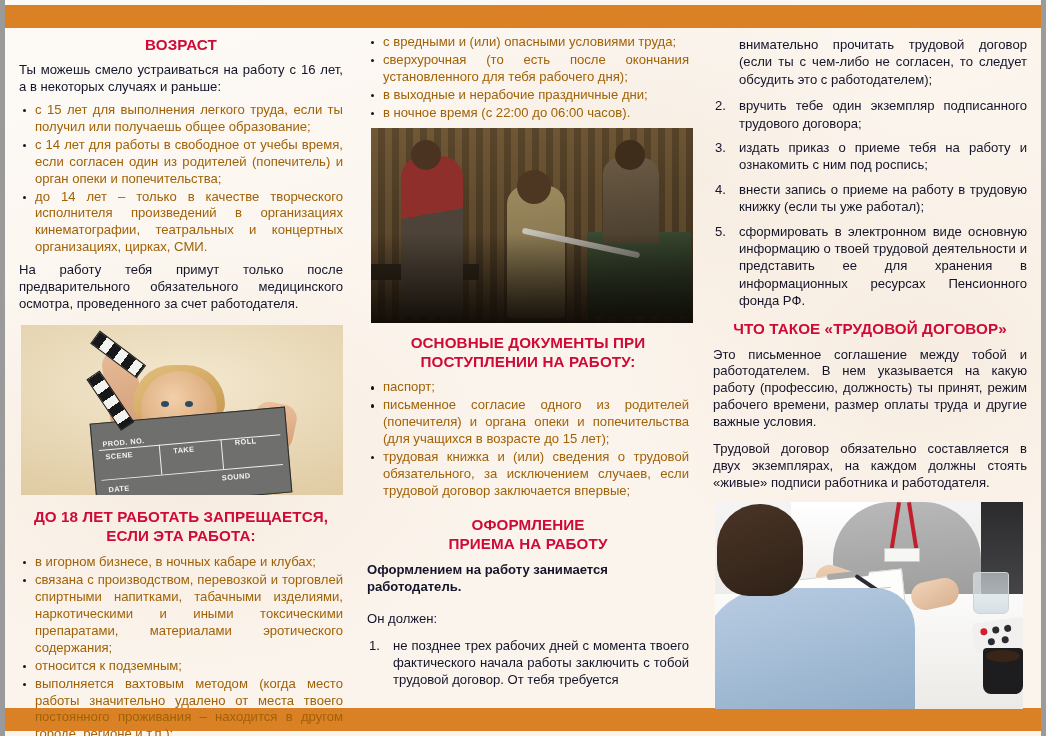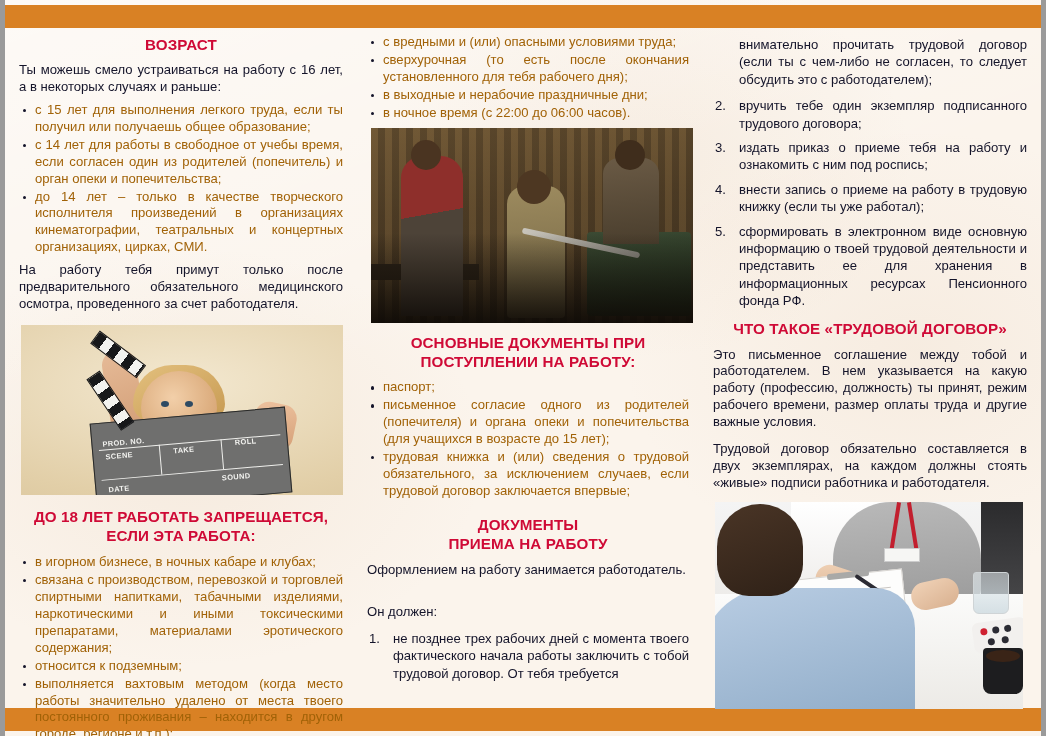--- a/index.html
+++ b/index.html
@@ -509,25 +509,25 @@
         <span>ПОСТУПЛЕНИИ НА РАБОТУ:</span>
       </h2>
 
       <ul class="bullets">
         <li>паспорт;</li>
         <li>письменное согласие одного из родителей (попечителя) и органа опеки и попечительства (для учащихся в возрасте до 15 лет);</li>
         <li>трудовая книжка и (или) сведения о трудовой обязательного, за исключением случаев, если трудовой договор заключается впервые;</li>
       </ul>
 
       <h2 class="heading h-hiring">
-        <span>ДОКУМЕНТЫ</span><br>
+        <span>ОФОРМЛЕНИЕ</span><br>
         <span>ПРИЕМА НА РАБОТУ</span>
       </h2>
 
-      <p class="body nojust tight" style="margin-bottom:25px;">Оформлением на работу занимается работодатель.</p>
+      <p class="body nojust tight" style="margin-bottom:15px;font-weight:bold;">Оформлением на работу занимается работодатель.</p>
 
       <p class="body nojust tight" style="margin-bottom:9px;">Он должен:</p>
 
       <ol class="numbers">
         <li>не позднее трех рабочих дней с момента твоего фактического начала работы заключить с тобой трудовой договор. От тебя требуется</li>
       </ol>
     </div>
 
     <div class="col col-3">
 

